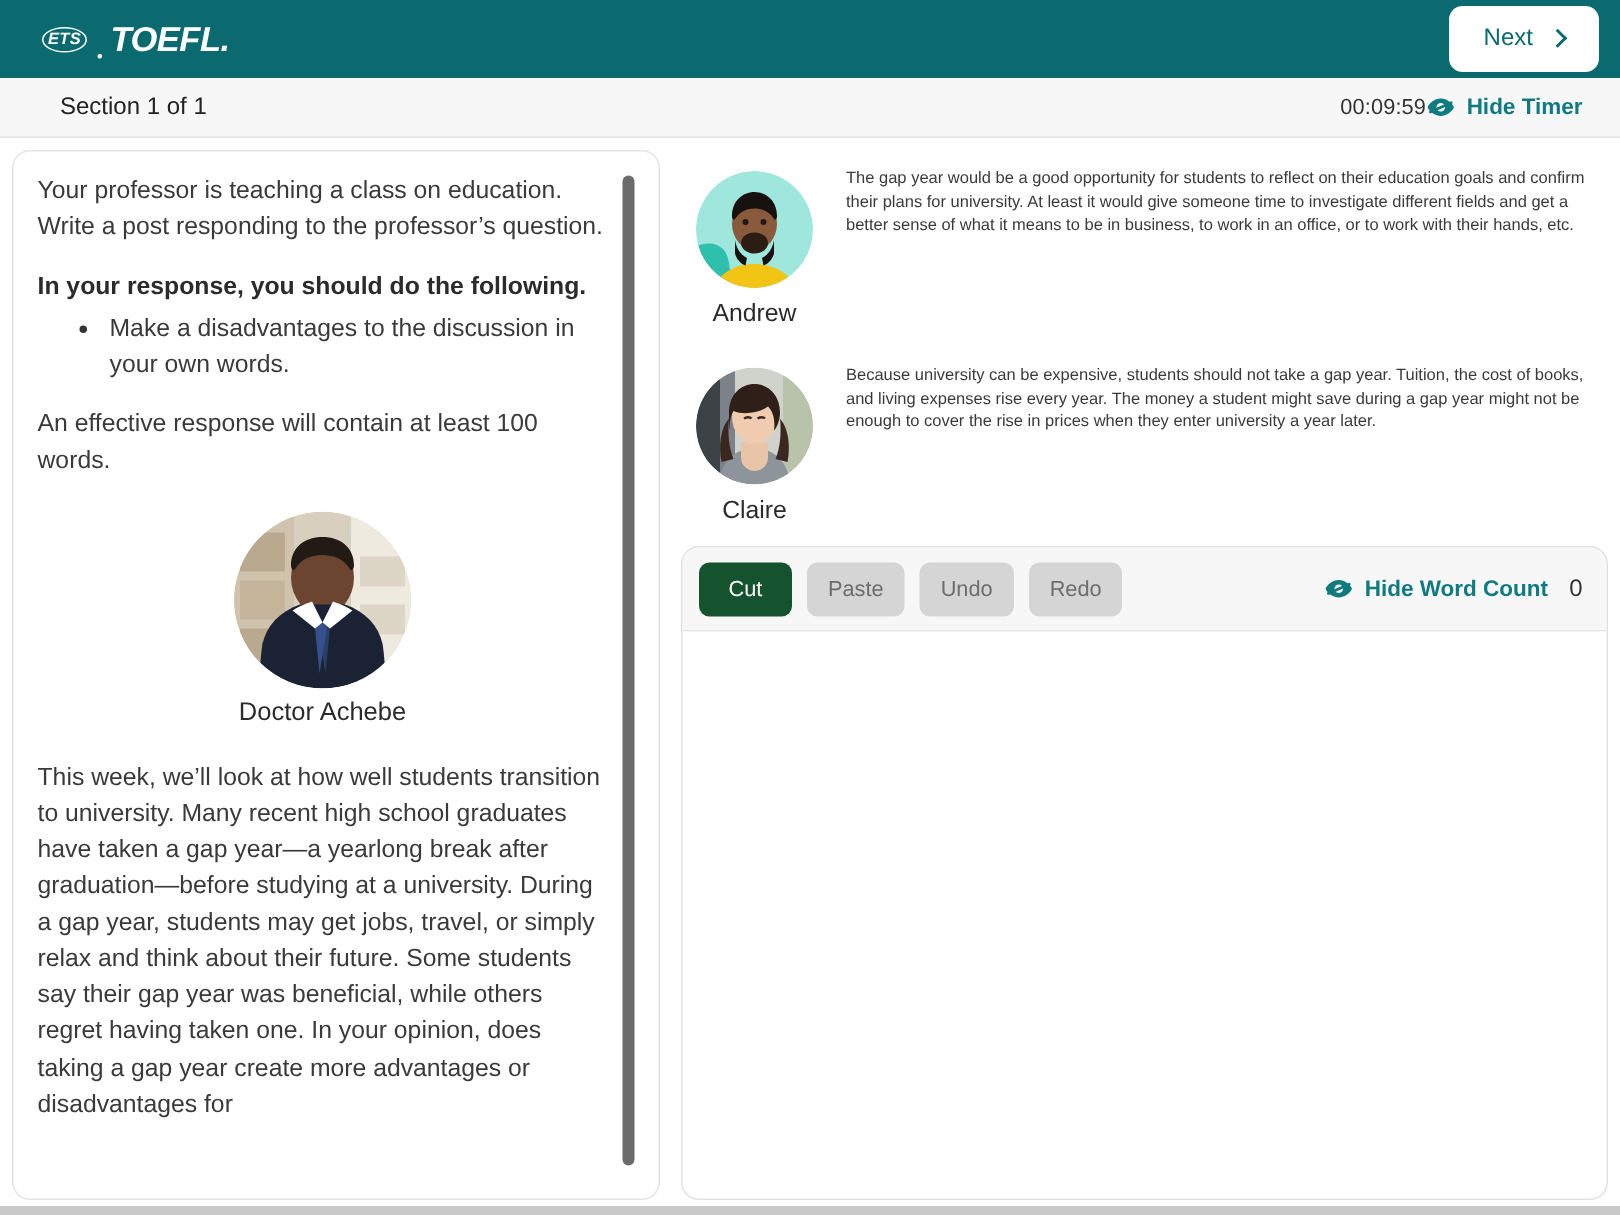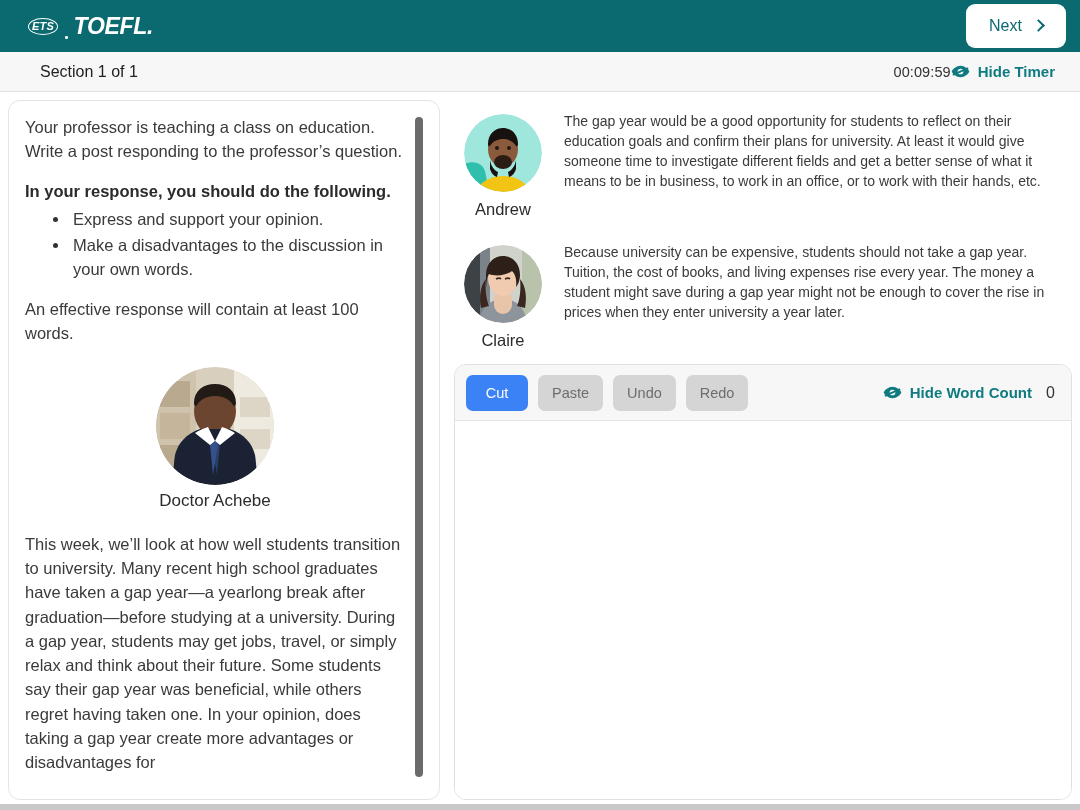--- a/index.html
+++ b/index.html
@@ -153,21 +153,21 @@
   .post-avatar-col {
     width: 86px; flex: 0 0 86px; text-align: center;
     padding-top: 4px;
   }
   .post-avatar {
     width: 78px; height: 78px; border-radius: 50%;
     margin: 0 auto; overflow: hidden; position: relative;
   }
   .post-name { margin-top: 8px; font-size: 16.5px; color: #2b2b2b; }
   .post-text {
-    flex: 1 1 auto; font-size: 14px; line-height: 1.42; color: #3a3a3a;
+    flex: 1 1 auto; font-size: 11px; line-height: 1.42; color: #3a3a3a;
     padding-top: 2px;
   }
 
   
   .editor {
     flex: 1 1 auto;
     border: 1px solid #e0e0e0; border-radius: 12px;
     display: flex; flex-direction: column;
     overflow: hidden; background: #ffffff;
     min-height: 0;
@@ -178,21 +178,21 @@
     border-bottom: 1px solid #e4e4e4;
     display: flex; align-items: center;
     padding: 0 16px 0 11px; gap: 10px;
   }
   .tool-btn {
     height: 36px; min-width: 62px; padding: 0 14px;
     border: none; border-radius: 7px;
     font-size: 14.5px; font-family: "Liberation Sans", sans-serif;
     cursor: pointer;
   }
-  .tool-btn.active { background: #3b82f6; color: #ffffff; }
+  .tool-btn.active { background: #14532d; color: #ffffff; }
   .tool-btn.disabled { background: #d5d5d5; color: #6d6d6d; }
   .wc-group {
     margin-left: auto; display: flex; align-items: center; gap: 11px;
   }
   .hide-wc {
     display: flex; align-items: center; gap: 8px;
     color: #0f7b80; font-size: 15px; font-weight: bold; cursor: pointer;
   }
   .wc-value { font-size: 16px; color: #333; min-width: 12px; text-align: right; }
   .editor-area {
@@ -244,21 +244,20 @@
     </div>
   </div>
 
   <div class="body-wrap">
 
     <div class="prompt-panel">
       <div class="prompt-inner">
         <p>Your professor is teaching a class on education. Write a post responding to the professor’s question.</p>
         <div class="prompt-bold">In your response, you should do the following.</div>
         <ul class="prompt-list">
-          <li>Express and support your opinion.</li>
           <li>Make a disadvantages to the discussion in your own words.</li>
         </ul>
         <p>An effective response will contain at least 100 words.</p>
 
         <div class="prof-block">
           <div class="prof-avatar">
             <svg viewBox="0 0 118 118" class="av-bg">
               <defs>
                 <clipPath id="pclip">
                     <circle cx="59" cy="59" r="59"></circle>

